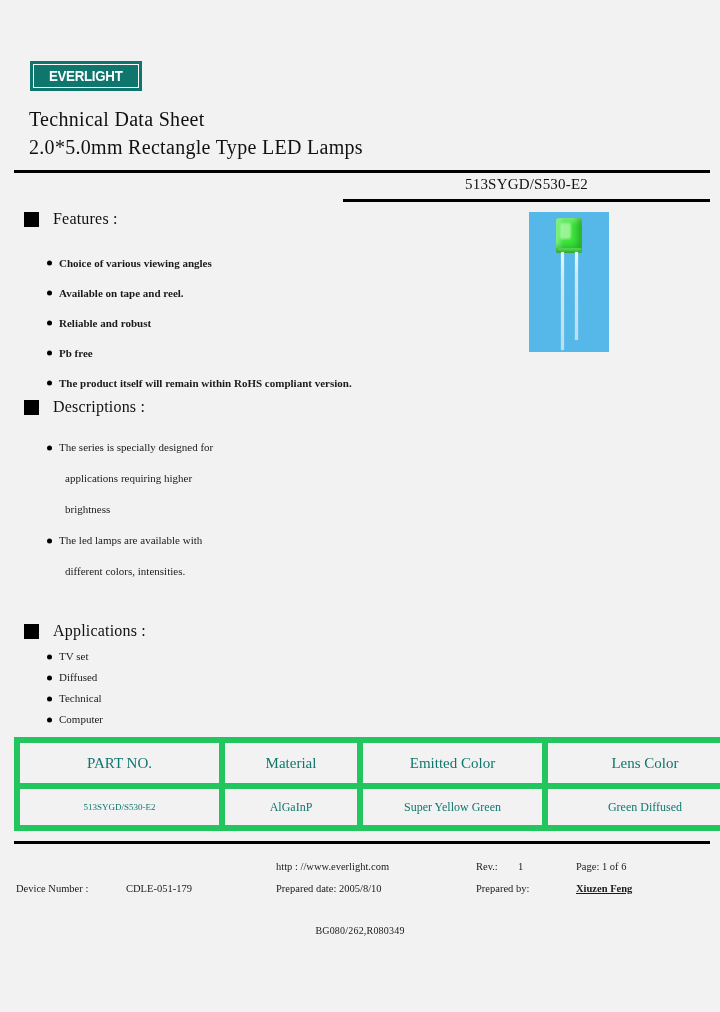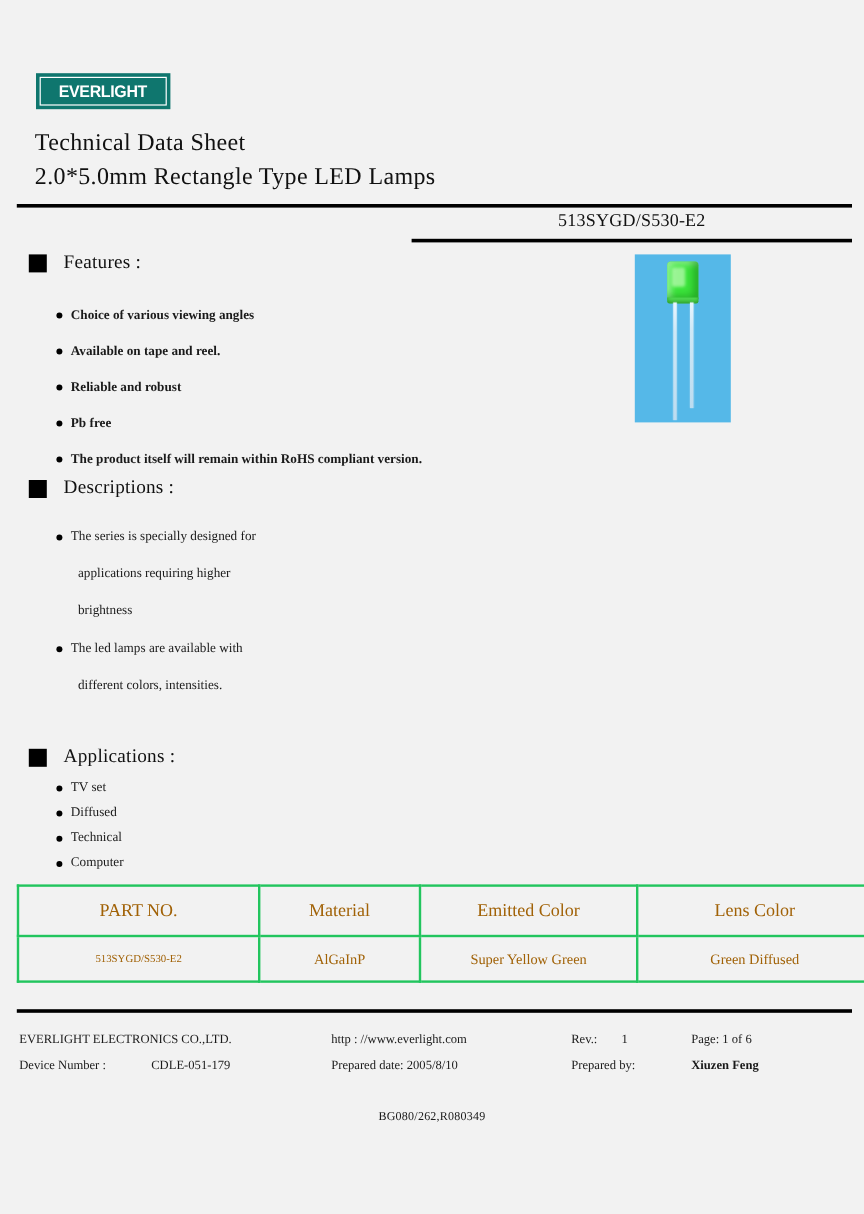--- a/index.html
+++ b/index.html
@@ -222,23 +222,23 @@
   
   .spec-table {
     position: absolute;
     left: 14px;
     top: 737px;
     width: 696px;
     border-collapse: collapse;
     table-layout: fixed;
   }
   .spec-table td {
-    border: 2px solid #22c55e;
+    border: 6px solid #22c55e;
     text-align: center;
-    color: #a16207;
+    color: #0f766e;
   }
   .spec-table tr.head td {
     height: 38px;
     font-size: 15px;
   }
   .spec-table tr.body td {
     height: 34px;
     font-size: 12px;
   }
   .spec-table tr.body td.partcell {
@@ -266,21 +266,21 @@
   }
   .f-company { position: absolute; left: 2px; }
   .f-devlabel { position: absolute; left: 2px; }
   .f-devvalue { position: absolute; left: 112px; }
   .f-url { position: absolute; left: 262px; }
   .f-datelabel { position: absolute; left: 262px; }
   .f-rev-label { position: absolute; left: 462px; }
   .f-rev-value { position: absolute; left: 504px; }
   .f-page { position: absolute; left: 562px; }
   .f-prep-label { position: absolute; left: 462px; }
-  .f-prep-value { position: absolute; left: 562px; font-weight: bold; }
+  .f-prep-value { position: absolute; left: 562px; font-weight: bold; text-decoration: underline; }
 
   .doc-code {
     position: absolute;
     left: 0;
     top: 925px;
     width: 720px;
     text-align: center;
     font-size: 10px;
     color: #1a1a1a;
     letter-spacing: 0.2px;
@@ -361,21 +361,20 @@
         <td class="col-3">Super Yellow Green</td>
         <td class="col-4">Green Diffused</td>
       </tr>
     </tbody>
   </table>
 
   <div class="rule-footer"></div>
 
   <div class="footer">
     <div class="footer-row">
-      <span class="f-company">EVERLIGHT ELECTRONICS CO.,LTD.</span>
       <span class="f-url">http : //www.everlight.com</span>
       <span class="f-rev-label">Rev.:</span>
       <span class="f-rev-value">1</span>
       <span class="f-page">Page: 1 of  6</span>
     </div>
     <div class="footer-row">
       <span class="f-devlabel">Device Number :</span>
       <span class="f-devvalue">CDLE-051-179</span>
       <span class="f-datelabel">Prepared date:  2005/8/10</span>
       <span class="f-prep-label">Prepared by:</span>

